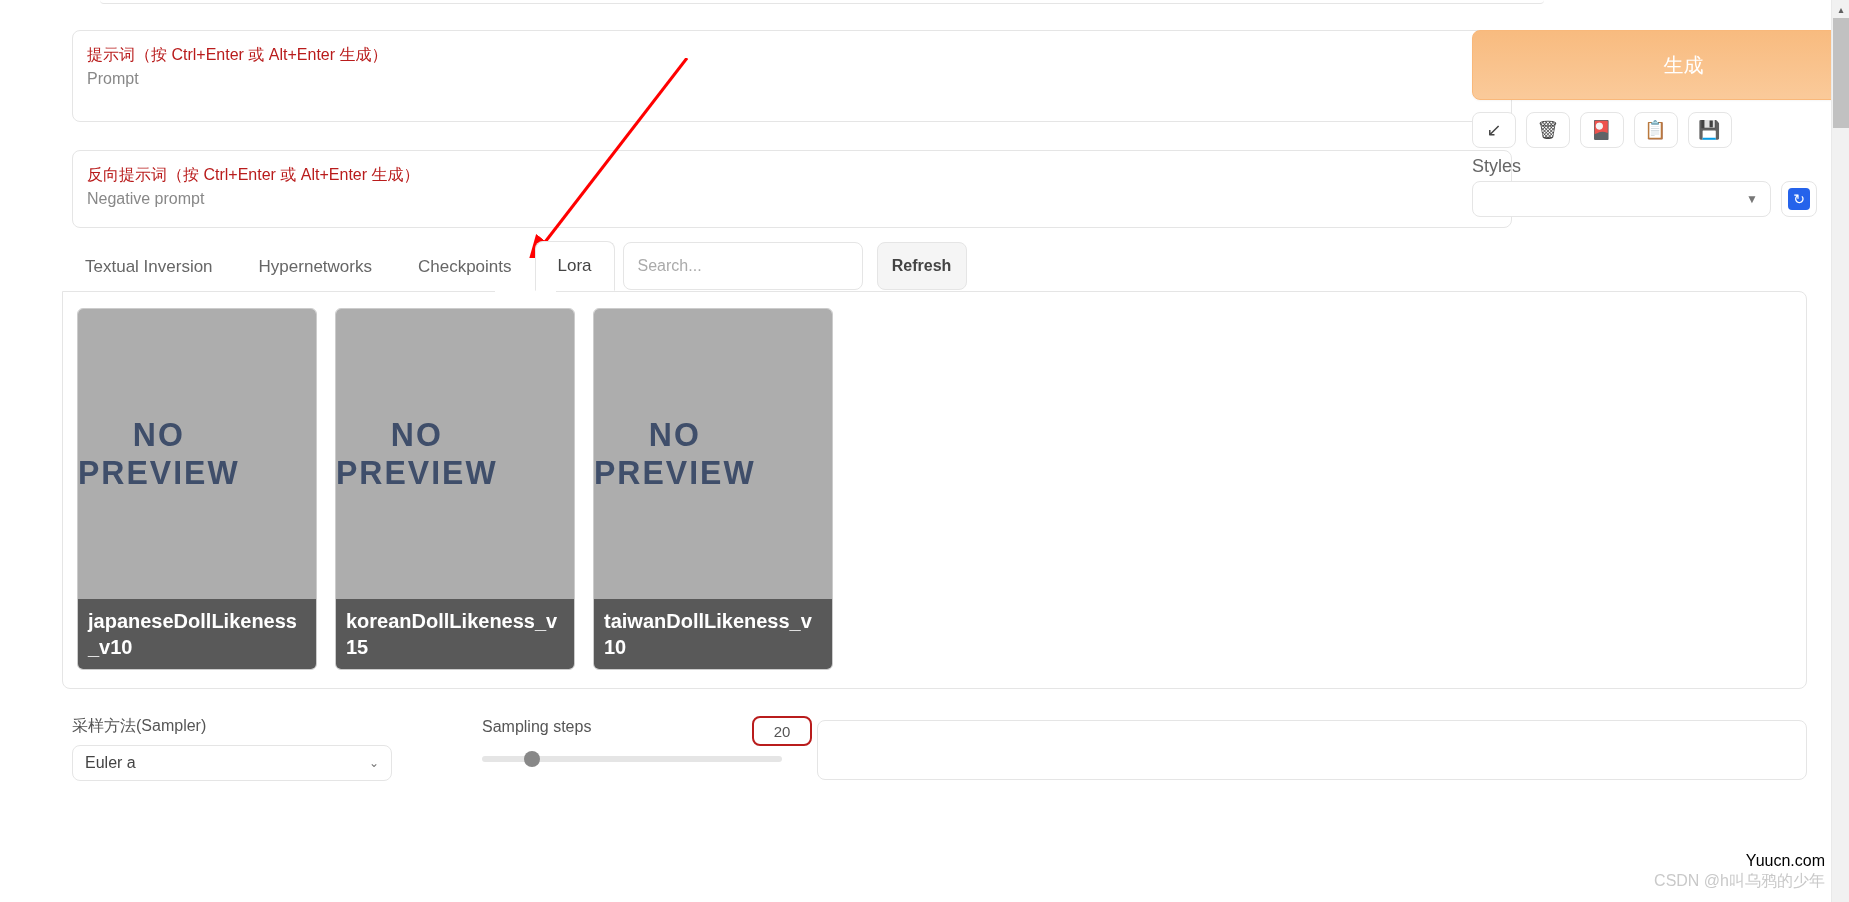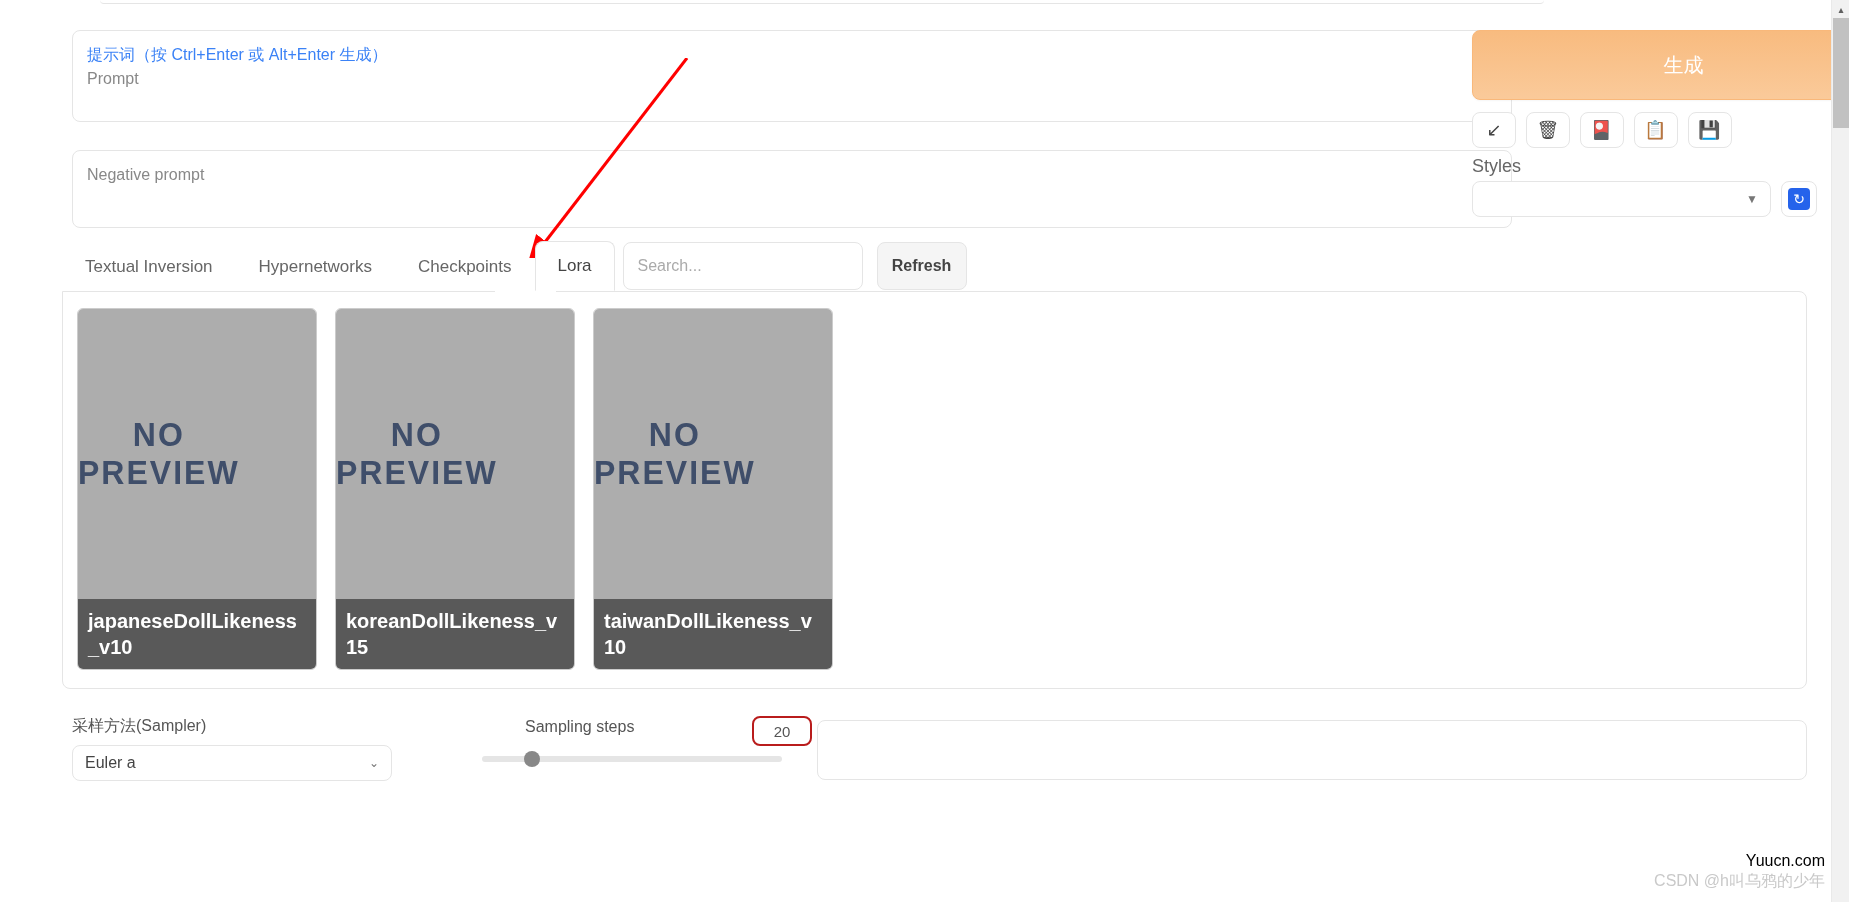--- a/index.html
+++ b/index.html
@@ -8,21 +8,21 @@
 .scrollbar-track { position: absolute; right: 0; top: 0; width: 18px; height: 100%; background: #f1f1f1; border-left: 1px solid #e9e9e9; }
 .scroll-arrow { position: absolute; left: 0; width: 18px; height: 18px; background: #f1f1f1; display:flex; align-items:center; justify-content:center; font-size:10px; color:#606060; }
 .scroll-arrow.up { top: 0; }
 .scroll-thumb { position: absolute; left: 1px; top: 18px; width: 16px; height: 110px; background: #c1c1c1; }
 .main-wrap { position: absolute; left: 32px; top: 0; right: 32px; bottom: 0; }
 
 .topbar-hint { position:absolute; left:100px; right:305px; top:0; height:4px; border-bottom:1px solid #e5e5e5; border-radius: 0 0 6px 6px; }
 
 .prompt-row { position:absolute; top: 30px; left: 40px; right: 305px; }
 .prompt-box { width:100%; border:1px solid #e5e5e5; border-radius: 8px; padding: 12px 14px; background:#fff; color:#888; font-size: 16px; margin-bottom: 28px; }
-.prompt-box .line1 { color:#3b82f6; line-height:1.5; }
+.prompt-box .line1 { color:#b91c1c; line-height:1.5; }
 .prompt-box .line2 { color:#888; line-height:1.5; }
 .prompt-box.prompt { min-height: 92px; }
 .prompt-box.neg { min-height: 78px; }
 
 .rightcol { position:absolute; top:30px; right:0; width:345px; }
 .generate-btn { width: 396px; height: 70px; border-radius: 8px; border:1px solid #f9b87a; background: linear-gradient(to bottom, #f8bb7f 0%, #faca9a 100%); color:#fff; font-size: 20px; font-weight: 500; display:flex; align-items:center; justify-content:center; box-shadow: 0 1px 2px rgba(0,0,0,0.04); padding-left: 27px; }
 .iconrow { display:flex; gap:10px; margin-top:12px; }
 .iconbtn { width:44px; height:36px; border:1px solid #e5e5e5; border-radius:8px; background:#fff; display:flex; align-items:center; justify-content:center; font-size:18px; color:#444; }
 .styles-lbl { margin-top:8px; font-size:18px; color:#666; }
 .styles-row { display:flex; gap:10px; align-items:stretch; margin-top:4px; }
@@ -45,21 +45,21 @@
 .no-prev { text-align:center; font-family: Arial, sans-serif; font-weight: 800; letter-spacing: 2px; color:#3f4e6a; font-size:32px; line-height:1.15; transform: scaleY(1.05); }
 .card-cap { background:#595959; color:#fff; font-size:20px; padding: 8px 10px; line-height:1.3; font-weight:600; min-height:70px; display:flex; align-items:center; word-break: break-all; }
 
 .arrow-svg { position:absolute; left:495px; top:58px; width:170px; height:200px; pointer-events:none; }
 
 .bottom-row { position:absolute; left:40px; top:716px; right:10px; display:flex; gap:30px; }
 .setting-col { flex:0 0 380px; }
 .setting-lbl { font-size:16px; color:#555; margin-bottom:8px; }
 .select-euler { width:320px; height:36px; border:1px solid #e5e5e5; border-radius:8px; background:#fff; display:flex; align-items:center; justify-content:space-between; padding:16px 12px; color:#444; }
 .steps-col { flex:0 0 330px; }
-.steps-top { display:flex; align-items:center; justify-content:space-between;margin-left:43px; }
+.steps-top { display:flex; align-items:center; justify-content:space-between; }
 .steps-num { width:60px; height:30px; border:2px solid #b91c1c; border-radius:8px; display:flex; align-items:center; justify-content:center; font-size:15px; color:#555; }
 .slider-track { margin-top:10px; width:300px; height:6px; background:#e5e5e5; border-radius:3px; position:relative; }
 .slider-thumb { position:absolute; left:42px; top:-5px; width:16px; height:16px; border-radius:50%; background:#888; }
 .output-panel { position:absolute; left:785px; top:720px; right:10px; height:60px; border:1px solid #e5e5e5; border-radius:8px; background:#fff; }
 
 .wm1 { position:absolute; right:24px; bottom:32px; color:#000000; font-size:16px; font-family: Arial; }
 .wm2 { position:absolute; right:24px; bottom:10px; color:#c9c9c9; font-size:16px; font-family: Arial, "Microsoft YaHei"; }
 </style>
 </head>
 <body>
@@ -68,20 +68,21 @@
   <div class="topbar-hint"></div>
 
   <div class="main-wrap">
 
     <div class="prompt-row">
       <div class="prompt-box prompt">
         <div class="line1">提示词（按 Ctrl+Enter 或 Alt+Enter 生成）</div>
         <div class="line2">Prompt</div>
       </div>
       <div class="prompt-box neg">
+        <div class="line1">反向提示词（按 Ctrl+Enter 或 Alt+Enter 生成）</div>
         <div class="line2">Negative prompt</div>
       </div>
     </div>
 
     <div class="rightcol">
       <div class="generate-btn">
         <span>生成</span>
       </div>
       <div class="iconrow">
         <div class="iconbtn">

